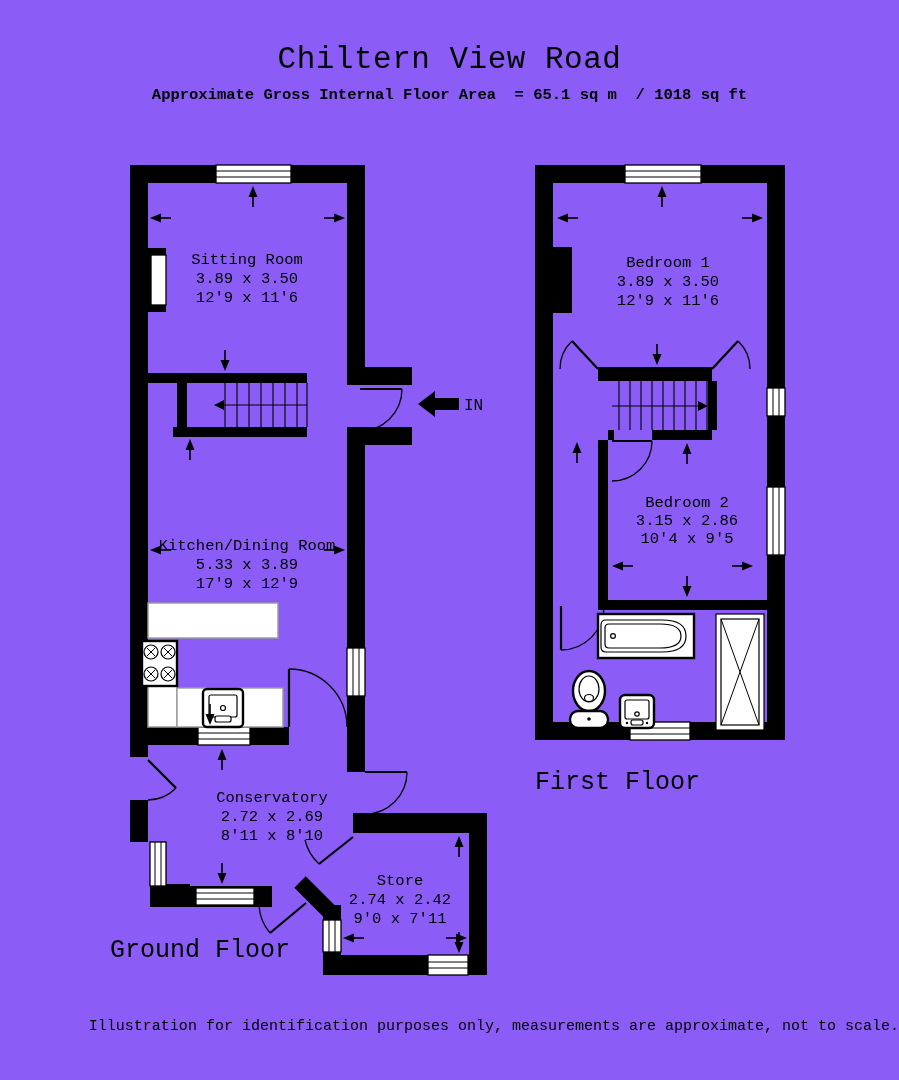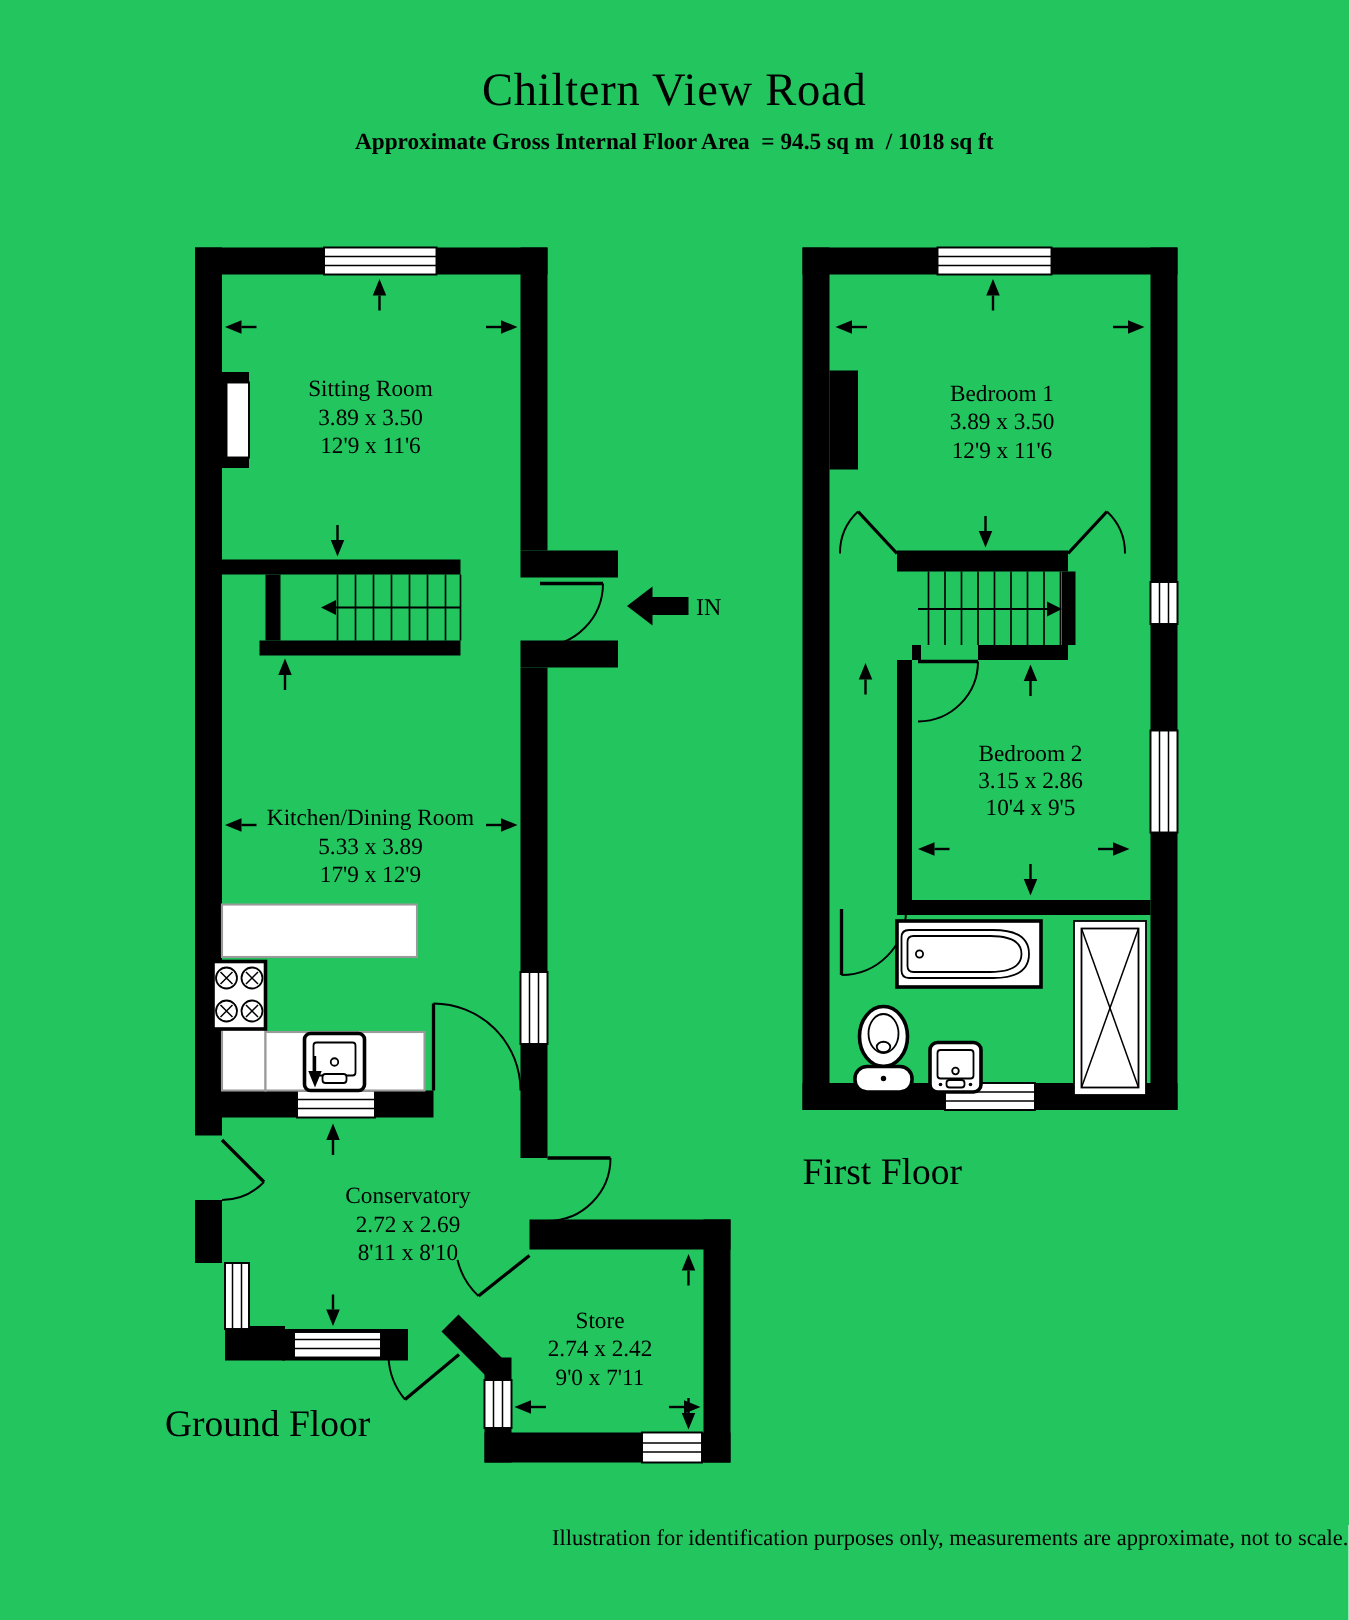--- a/index.html
+++ b/index.html
@@ -1,17 +1,17 @@
 <!DOCTYPE html>
 <html><head>
 <meta charset="utf-8">
 <style>
   html,body{margin:0;padding:0;background:#fff;}
-  #page{position:relative;width:899px;height:1080px;background:#22c55e;
-        font-family:Liberation Serif, serif;color:#000;overflow:hidden;}
+  #page{position:relative;width:899px;height:1080px;background:#8b5cf6;
+        font-family:Liberation Mono, monospace;color:#000;overflow:hidden;}
   .title{position:absolute;top:42px;left:0;width:100%;text-align:center;
          font-size:31px;letter-spacing:.5px;white-space:pre;}
   .subtitle{position:absolute;top:86px;left:0;width:100%;text-align:center;
             font-size:15.5px;font-weight:bold;white-space:pre;}
   .footer{position:absolute;top:1018px;left:0;width:100%;text-align:right;
           font-size:15px;white-space:pre;}
   svg{position:absolute;top:0;left:0;}
   .wall{fill:#000000;stroke:none;}
   .win{fill:#ffffff;stroke:#000;stroke-width:1.3;}
   .wline{stroke:#000;stroke-width:1;}
@@ -26,21 +26,21 @@
   .floorlabel{font-size:25px;fill:#000;}
   .inlabel{font-size:16px;fill:#000;}
   .tick{fill:#000;}
 </style>
 </head>
 <body>
 
 <div id="page">
 
   <div class="title">Chiltern View Road</div>
-  <div class="subtitle">Approximate Gross Internal Floor Area  = 94.5 sq m  / 1018 sq ft</div>
+  <div class="subtitle">Approximate Gross Internal Floor Area  = 65.1 sq m  / 1018 sq ft</div>
 
   <svg width="899" height="1080" viewBox="0 0 899 1080">
     <defs>
       <g id="tick">
           <polygon points="0,0 11,-4.5 11,4.5"></polygon>
           <line x1="11" y1="0" x2="21" y2="0" stroke="#000" stroke-width="1.6"></line>
         </g>
     </defs>
 
     <g>

